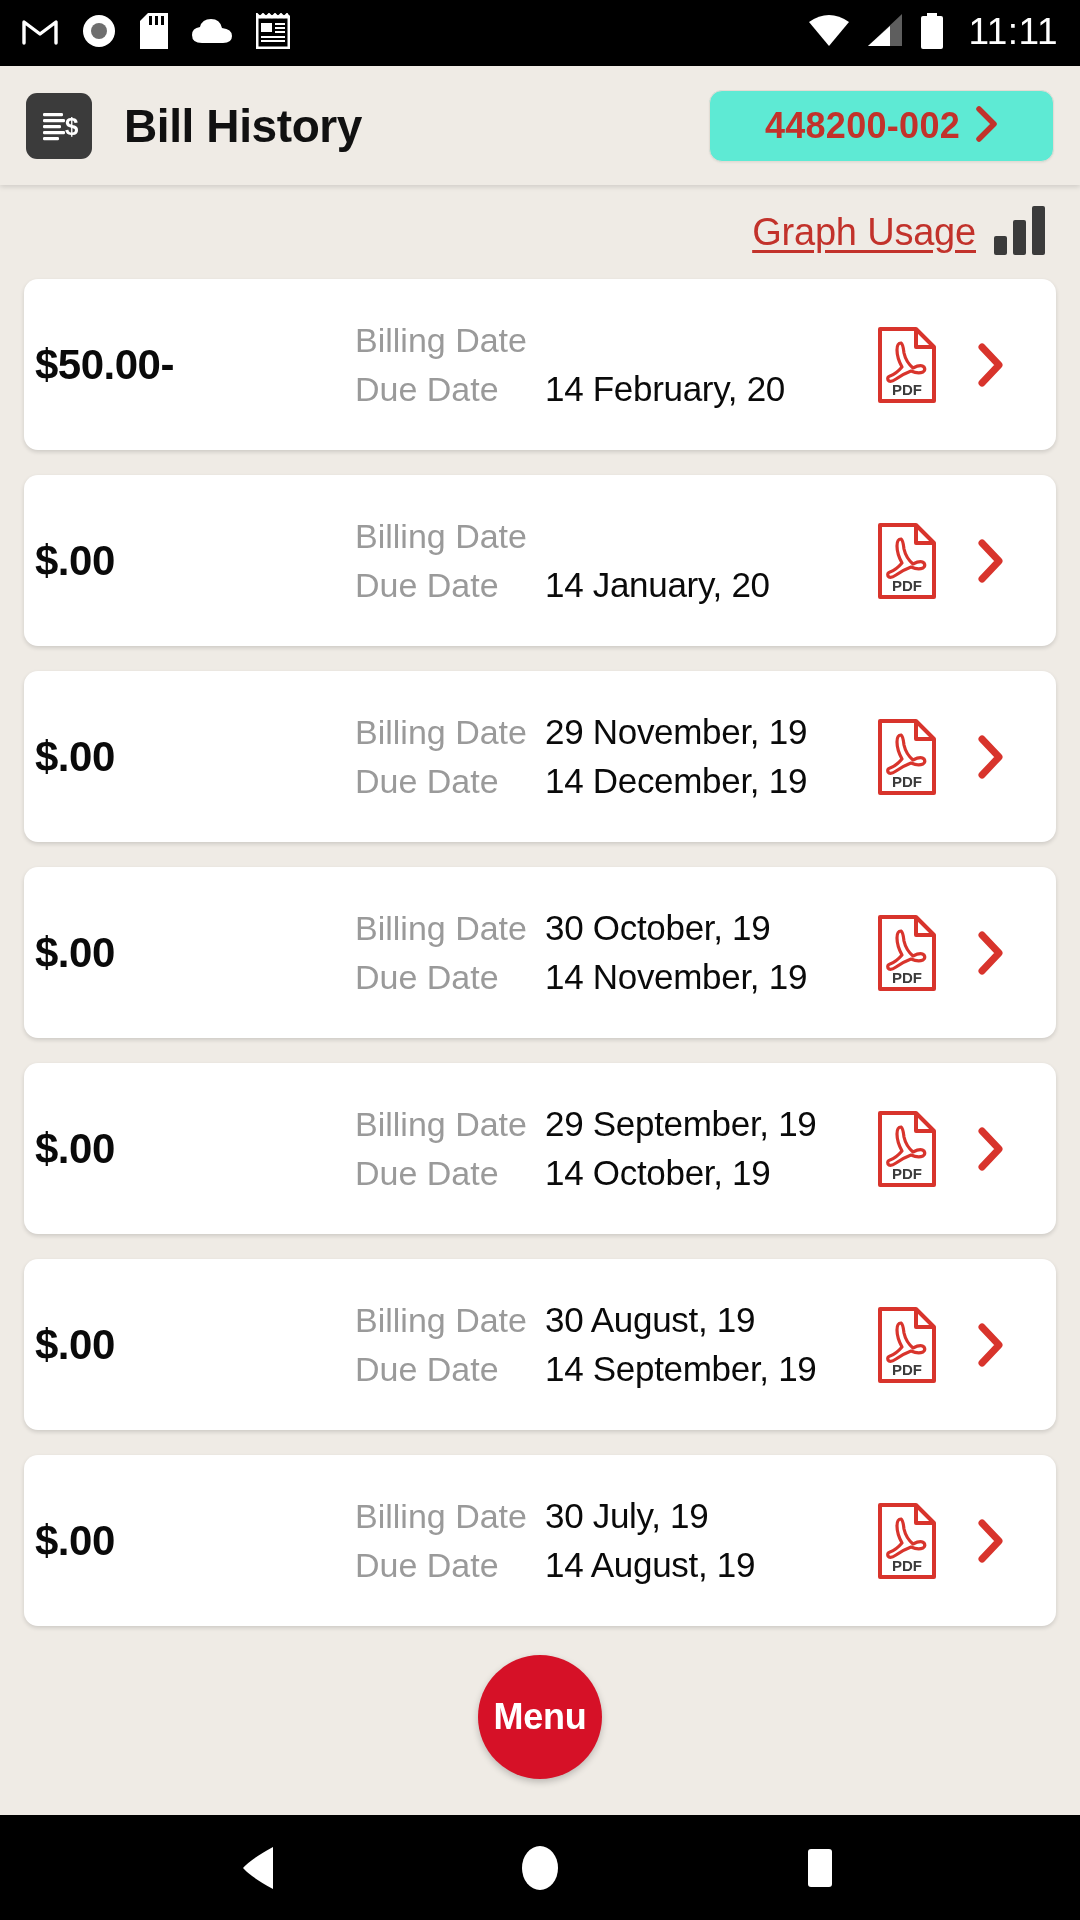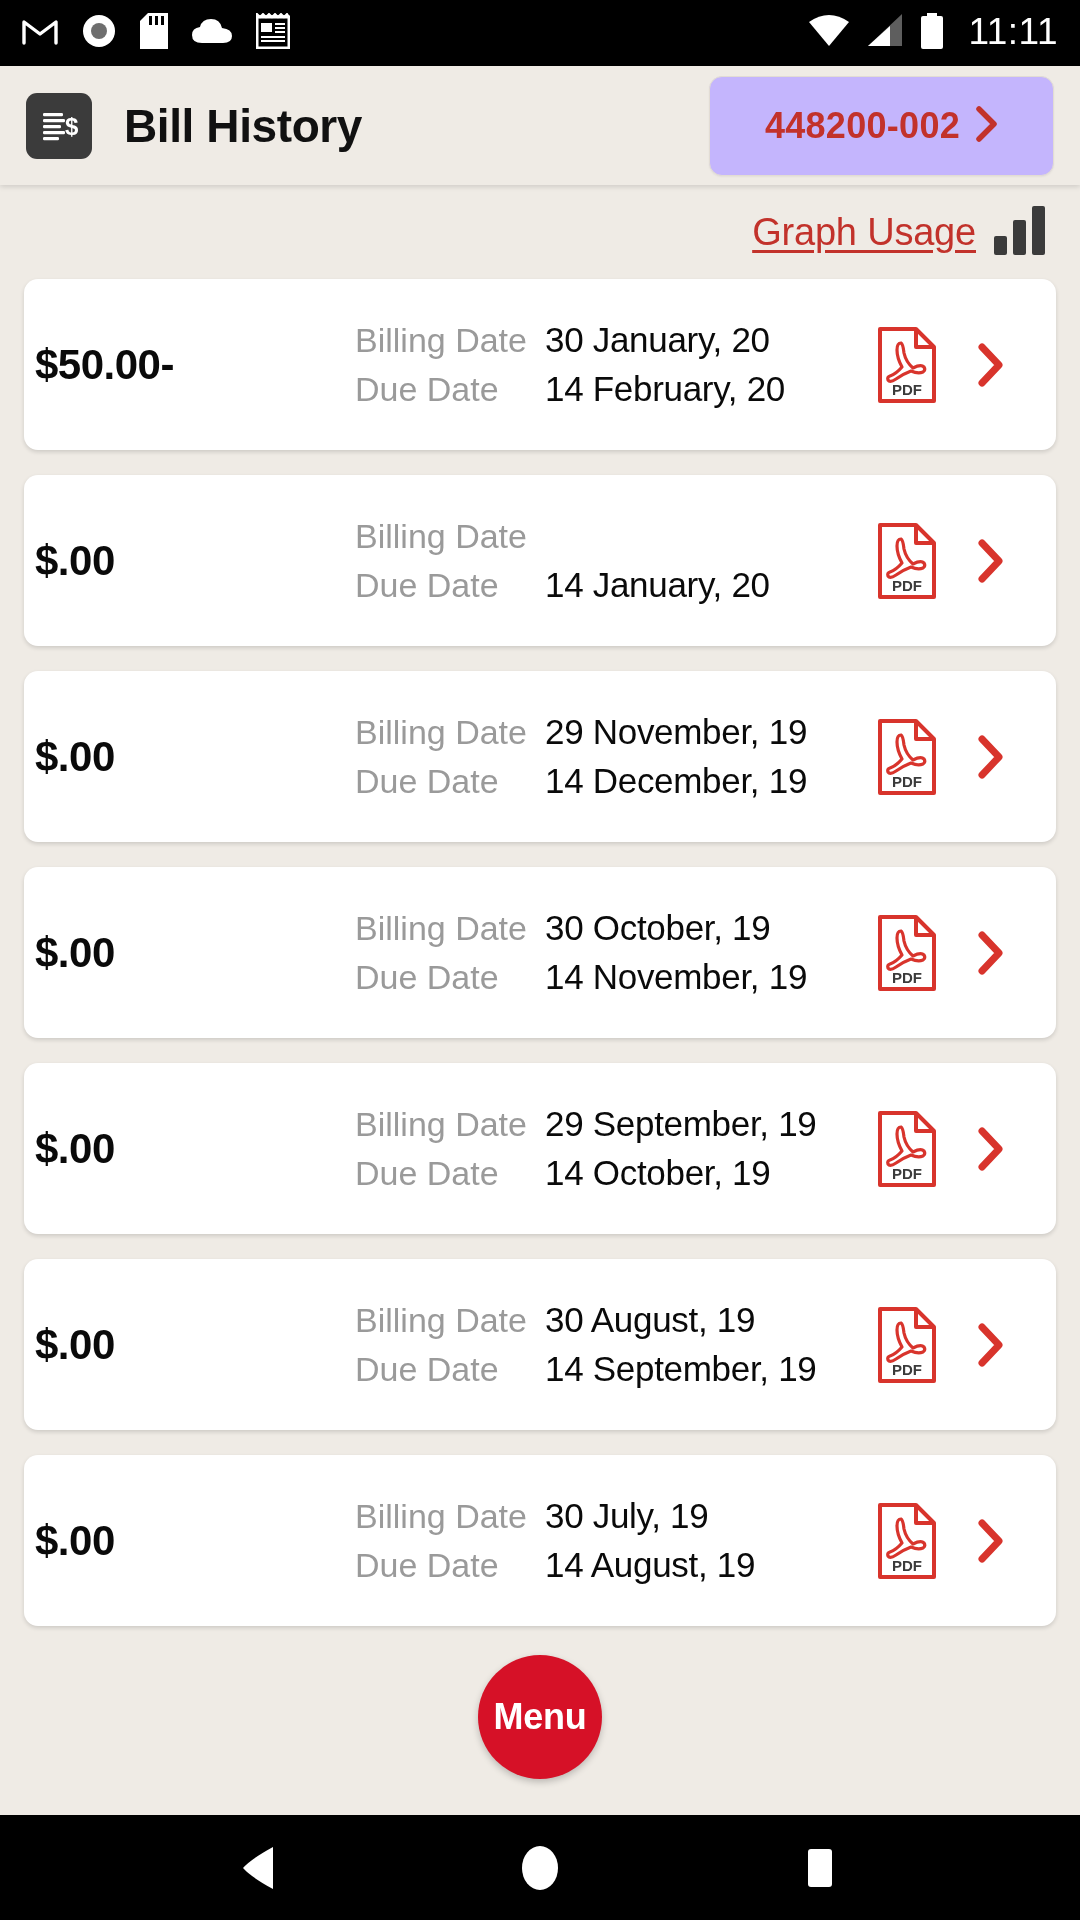--- a/index.html
+++ b/index.html
@@ -77,23 +77,23 @@
     font-size: 46px;
     font-weight: bold;
     color: #111;
     margin-left: 32px;
     letter-spacing: -0.4px;
     white-space: nowrap;
   }
   .account-chip {
     margin-left: auto;
     min-width: 345px;
-    height: 100px;
+    height: 72px;
     border-radius: 13px;
-    background: #c4b5fd;
+    background: #5eead4;
     border: 1px solid #E2DCD4;
     display: flex;
     align-items: center;
     justify-content: center;
     gap: 16px;
     padding: 0 28px;
     box-shadow: 0 1px 2px rgba(0,0,0,0.05);
   }
   .account-number {
     font-size: 36px;
@@ -332,21 +332,20 @@
       </span>
     </div>
 
     <div class="bill-list">
 
       <div class="bill-card">
         <div class="bill-amount">$50.00-</div>
         <div class="bill-dates">
           <div class="date-row">
             <span class="date-label">Billing Date</span>
-            <span class="date-value">30 January, 20</span>
           </div>
           <div class="date-row">
             <span class="date-label">Due Date</span>
             <span class="date-value">14 February, 20</span>
           </div>
         </div>
         <div class="pdf-icon-wrap">
           <svg width="62" height="78" viewBox="0 0 62 78">
             <path d="M4 3 L40 3 L58 21 L58 75 L4 75 Z" fill="#fff" stroke="#D8342C" stroke-width="4" stroke-linejoin="round"></path>
             <path d="M40 3 L40 21 L58 21" fill="none" stroke="#D8342C" stroke-width="4" stroke-linejoin="round"></path>

